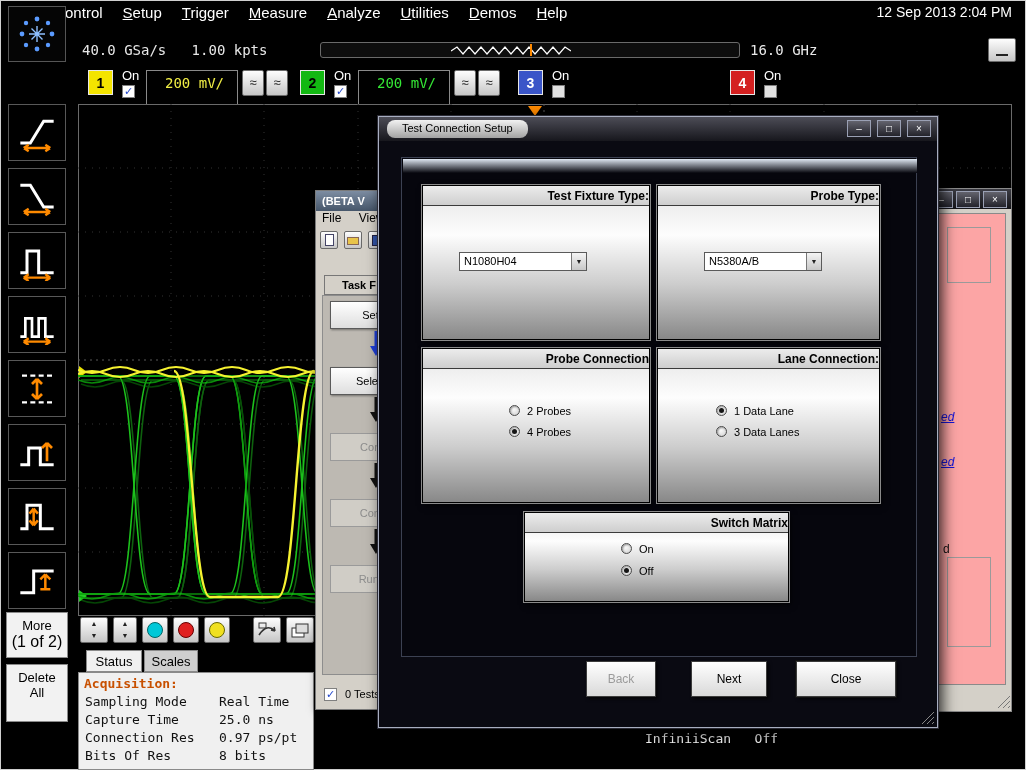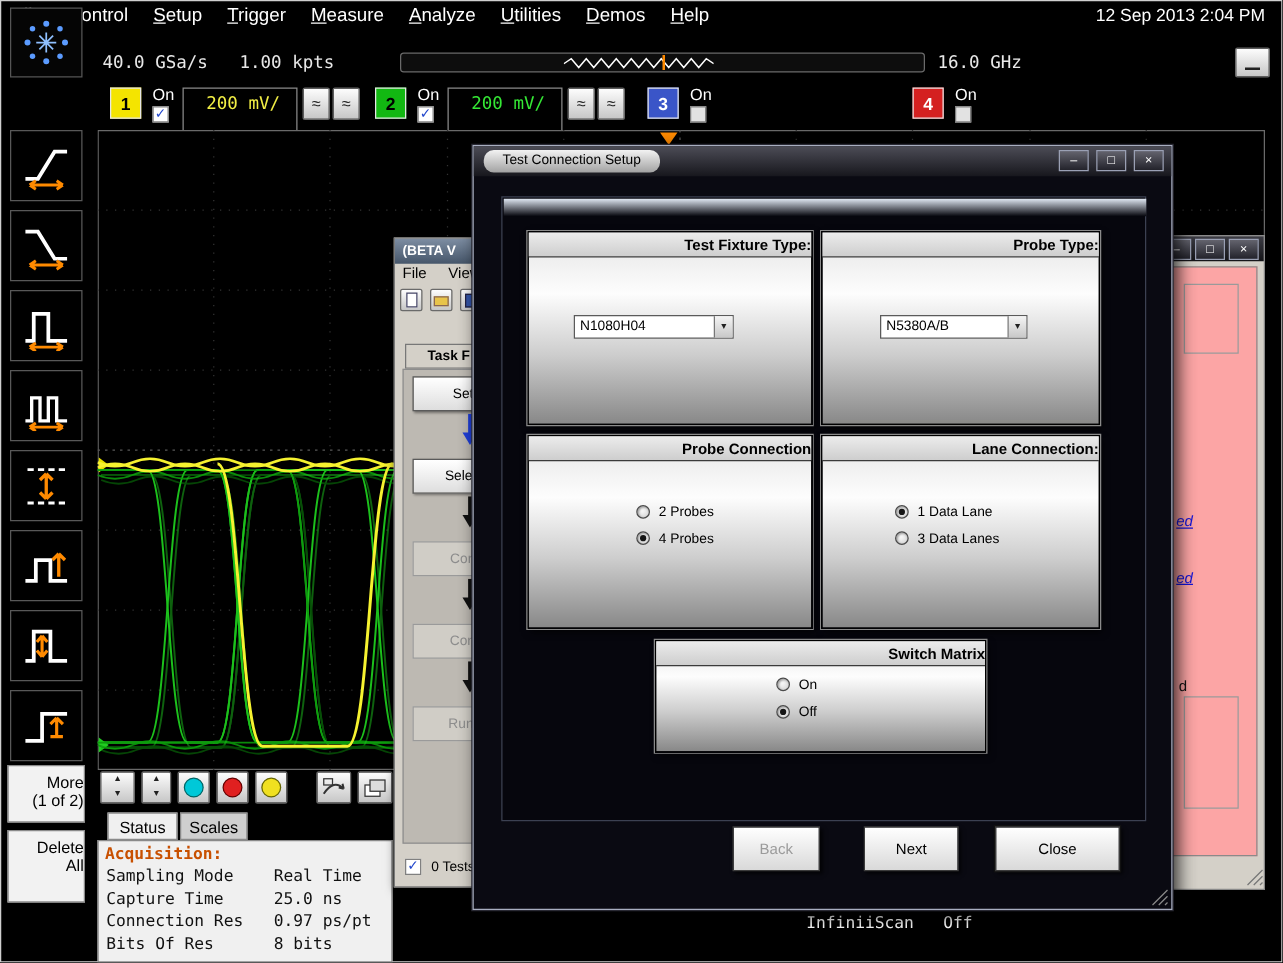--- a/index.html
+++ b/index.html
@@ -17,21 +17,21 @@
   .btn3d{background:linear-gradient(#fdfdfd,#c6c6c6);border:1px solid #6a6a6a;border-radius:2px;color:#222;text-align:center}
   
   .chsq{width:25px;height:25px;border:1px solid #e6e6e6;text-align:center;line-height:24px;font-weight:bold;font-size:14px}
   .onlbl{color:#fff;font-size:13px}
   .cb{width:13px;height:13px;background:#fff;border:1px solid #808080;font-size:11px;line-height:11px;text-align:center;color:#2247cc}
   .cb.off{background:#e2e2e2}
   .scalefield{width:92px;height:38px;background:#000;border:1px solid #8a8a8a;font-size:14px;line-height:24px;padding-left:18px;font-family:"DejaVu Sans Mono",monospace}
   .minib{width:22px;height:26px;font-size:13px;line-height:24px}
   
   .tool{left:8px;width:58px;height:57px;background:#000;border:1px solid#555;border:1px solid #585858;display:flex;align-items:center;justify-content:center}
-  .sidebtn{left:6px;width:62px;background:#f2f2f2;border:1px solid #8a8a8a;text-align:right;color:#000;font-size:13px;padding-top:5px}
+  .sidebtn{left:6px;width:62px;background:#f2f2f2;border:1px solid #8a8a8a;text-align:center;color:#000;font-size:13px;padding-top:5px}
   
   .tab{height:22px;font-size:13px;text-align:center;line-height:21px;border:1px solid #8a8a8a;color:#000}
   .acqpanel{left:78px;top:672px;width:236px;height:98px;background:#f0f0f0;border:1px solid #8a8a8a;font-size:13px;line-height:18px;color:#111}
   .acqrow{position:absolute;left:6px;white-space:pre}
   .acqval{position:absolute;left:140px;white-space:pre}
   
   .winbtn{display:inline-block;width:24px;height:17px;margin-left:3px;background:linear-gradient(#63636d,#23232b);
           border:1px solid #9aa0b4;color:#fff;font-size:10px;line-height:15px;text-align:center}
   
   .betawin{left:315px;top:190px;width:242px;height:520px;background:#d4d0c8;border:1px solid #7a7a7a;z-index:5;box-shadow:2px 2px 8px rgba(0,0,0,.7)}
@@ -224,21 +224,21 @@
         <use href="#i-pvert"></use>
       </svg>
     </div>
   <div class="abs tool" style="top:552px">
       <svg width="40" height="40">
         <use href="#i-step"></use>
       </svg>
     </div>
   <div class="abs sidebtn" style="top:612px;height:46px">
     <div>More</div>
-    <div style="font-size:13px">(1 of 2)</div>
+    <div style="font-size:16px">(1 of 2)</div>
   </div>
   <div class="abs sidebtn" style="top:664px;height:58px">
     <div>Delete</div>
     <div>All</div>
   </div>
 
   <svg class="abs" style="left:78px;top:104px;z-index:1" width="934" height="512">
     <rect x="0.5" y="0.5" width="933" height="511" fill="#000" stroke="#6a6a6a"></rect>
     <path stroke="#333" stroke-dasharray="1 6" fill="none" d="M93 0 V512 M186 0 V512 M280 0 V512 M373 0 V512 M559 0 V512 M652 0 V512 M746 0 V512 M839 0 V512 M0 64 H934 M0 128 H934 M0 192 H934 M0 320 H934 M0 384 H934 M0 448 H934"></path>
     <path stroke="#585858" stroke-dasharray="2 4" fill="none" d="M466 0 V512 M0 256 H934"></path>

